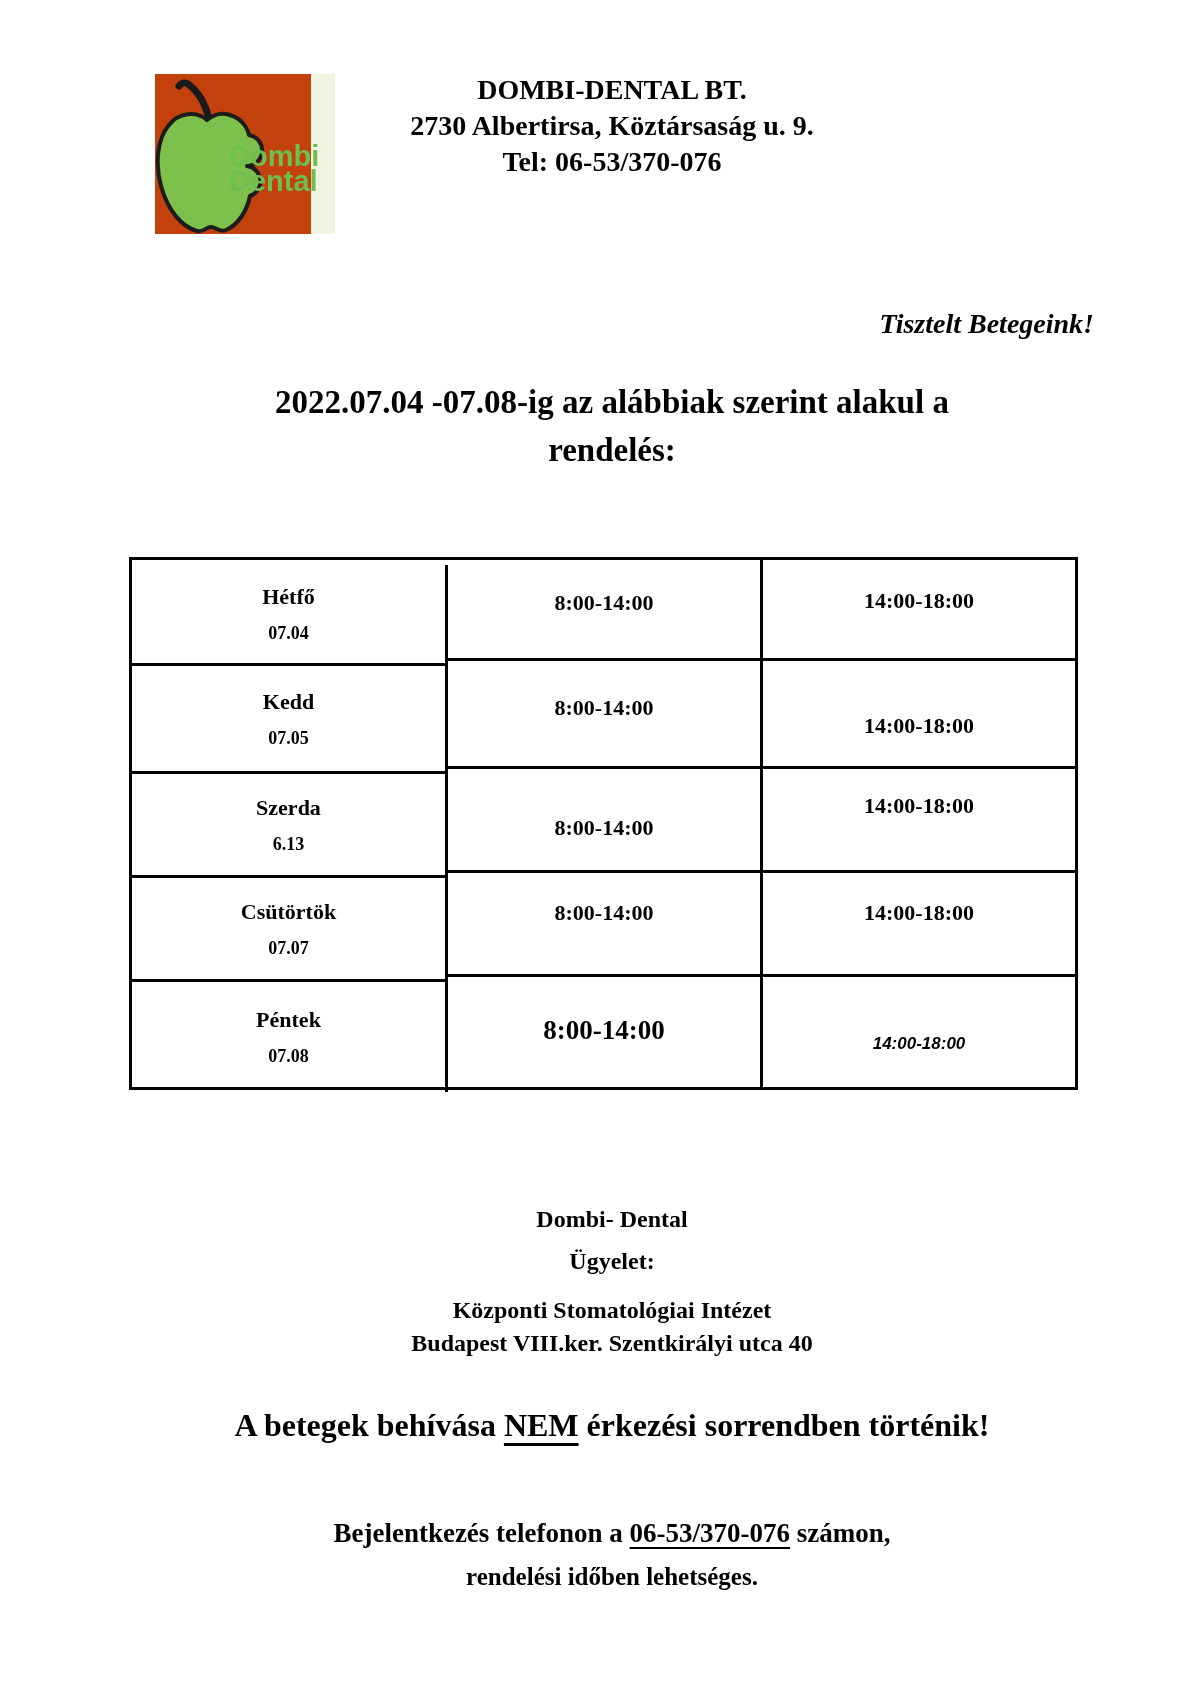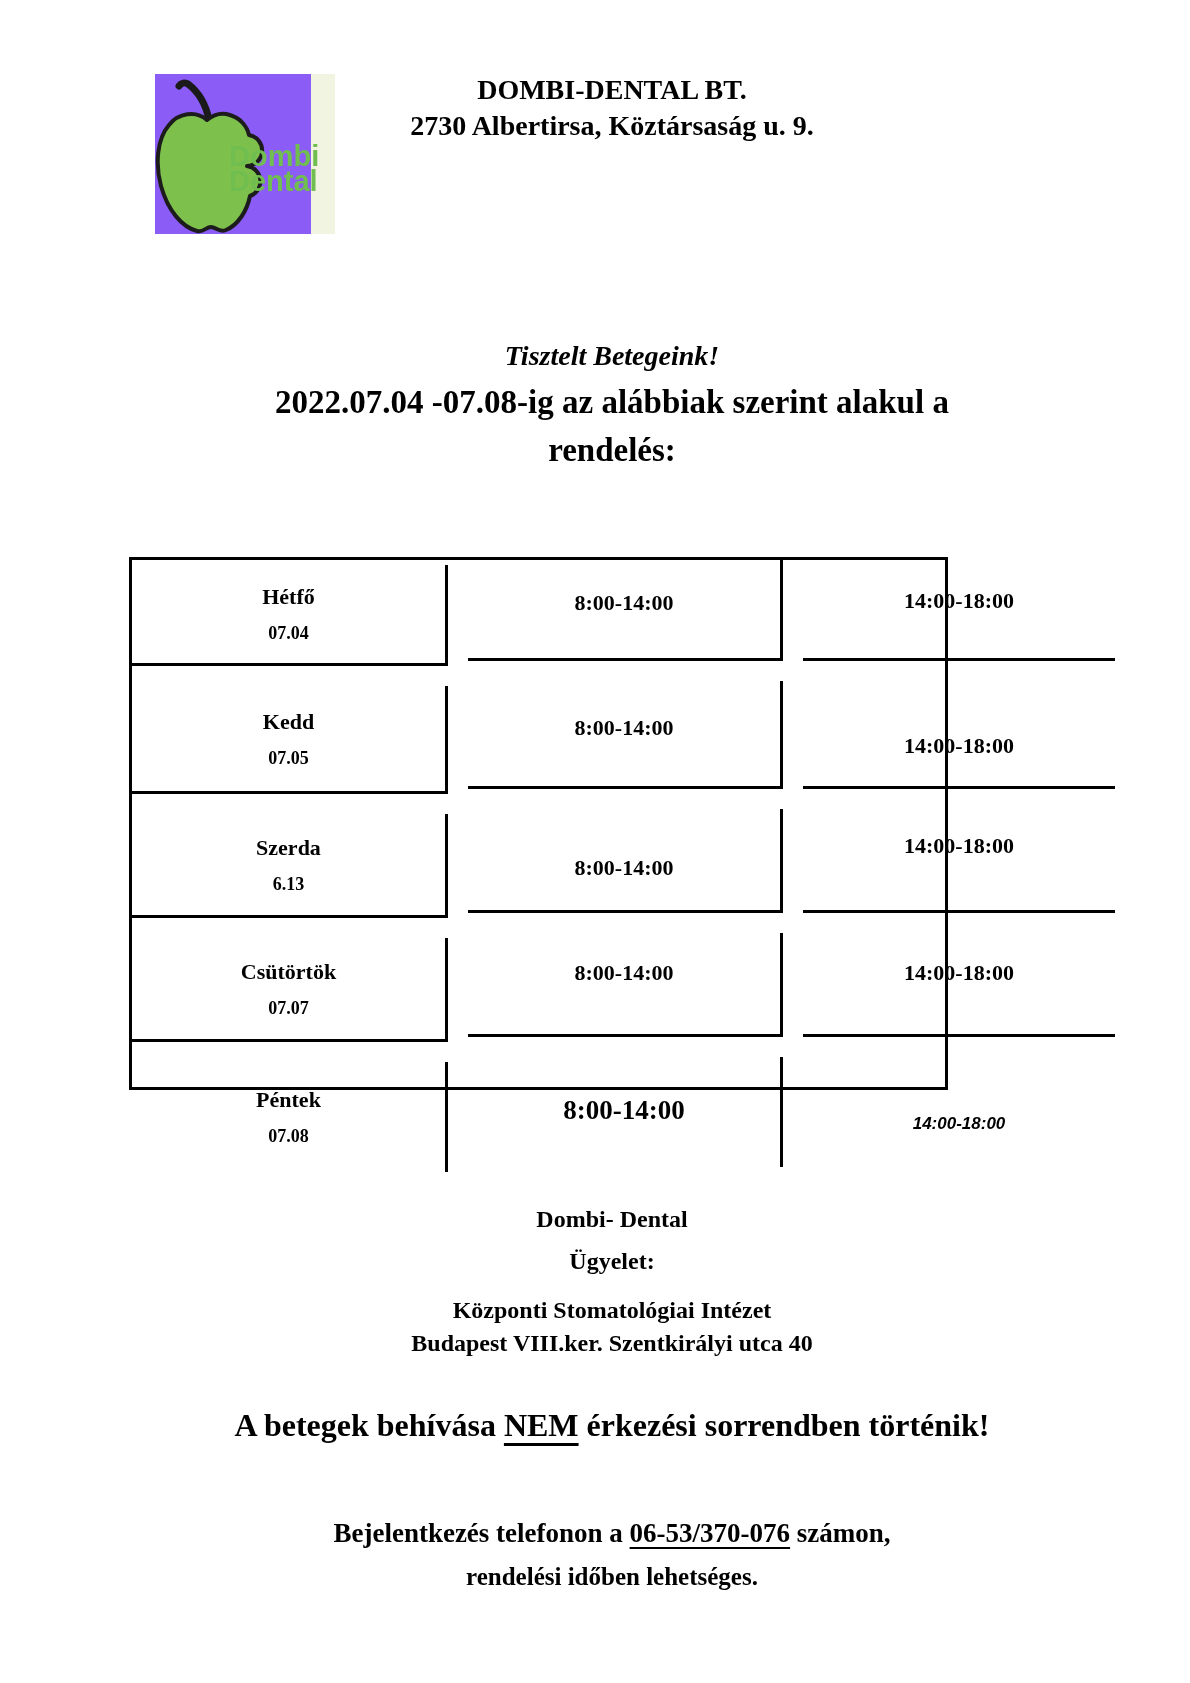--- a/index.html
+++ b/index.html
@@ -6,46 +6,45 @@
   * { margin:0; padding:0; box-sizing:border-box; }
   body { background:#e8e8e8; }
   .page {
     position:relative; width:1190px; height:1683px; margin:0 auto;
     background:#ffffff; color:#000;
     font-family:"Liberation Serif", serif; overflow:hidden;
   }
   
   .logo {
     position:absolute; left:155px; top:74px; width:180px; height:160px;
-    background:#8b5cf6;
+    background:#c2410c;
   }
   .logo-strip { position:absolute; right:0; top:0; width:24px; height:100%; background:#f2f4e2; }
   .logo svg { position:absolute; left:0; top:0; }
   .logo text { font-family:"Liberation Sans", sans-serif; font-weight:bold; }
   
   .header-block {
     position:absolute; left:130px; top:72px; width:964px;
     text-align:center; font-weight:bold; font-size:28px; line-height:36px;
   }
   
   .salutation {
-    position:absolute; left:130px; top:340px; width:964px;
-    text-align:center; font-weight:bold; font-style:italic; font-size:28px;
+    position:absolute; left:130px; top:308px; width:964px;
+    text-align:right; font-weight:bold; font-style:italic; font-size:28px;
   }
   .main-title {
     position:absolute; left:130px; top:378px; width:964px;
     text-align:center; font-weight:bold; font-size:33px; line-height:48px;
   }
   
   .tbl {
-    position:absolute; left:129px; top:557px; width:819px; height:533px;
+    position:absolute; left:129px; top:557px; width:949px; height:533px;
     border:3px solid #000; display:grid;
     grid-template-columns:316px 315px 312px;
     grid-template-rows:101px 108px 104px 104px 110px;
-    gap:20px;
   }
   .cell {
     border-right:3px solid #000; border-bottom:3px solid #000;
     display:flex; align-items:center; justify-content:center;
   }
   .cell.c3 { border-right:none; }
   .cell.r5 { border-bottom:none; }
   .day-cell { flex-direction:column; gap:16px; transform:translateY(5px); }
   .day-name { font-weight:bold; font-size:22px; line-height:22px; }
   .day-date { font-weight:bold; font-size:18px; line-height:18px; }
@@ -96,20 +95,21 @@
                A15.5,15.5 0 0 0 92,92 A15.6,15.6 0 0 0 94,61
                C92,52 85,44 75,41 C66,38 58,41 52,46 Z" fill="#7ec04c" stroke="#1c1c1c" stroke-width="4" stroke-linejoin="round"></path>
       <text x="74" y="92" font-size="29" fill="#6fbe4f">Dombi</text>
       <text x="74" y="117" font-size="29" fill="#6fbe4f">Dental</text>
     </svg>
   </div>
 
   <div class="header-block">
     <div>DOMBI-DENTAL BT.</div>
     <div>2730 Albertirsa, Köztársaság u. 9.</div>
+    <div>Tel: 06-53/370-076</div>
   </div>
 
   <div class="salutation">Tisztelt Betegeink!</div>
   <div class="main-title">
     <div>2022.07.04 -07.08-ig az alábbiak szerint alakul a</div>
     <div>rendelés:</div>
   </div>
 
   <div class="tbl">
 

